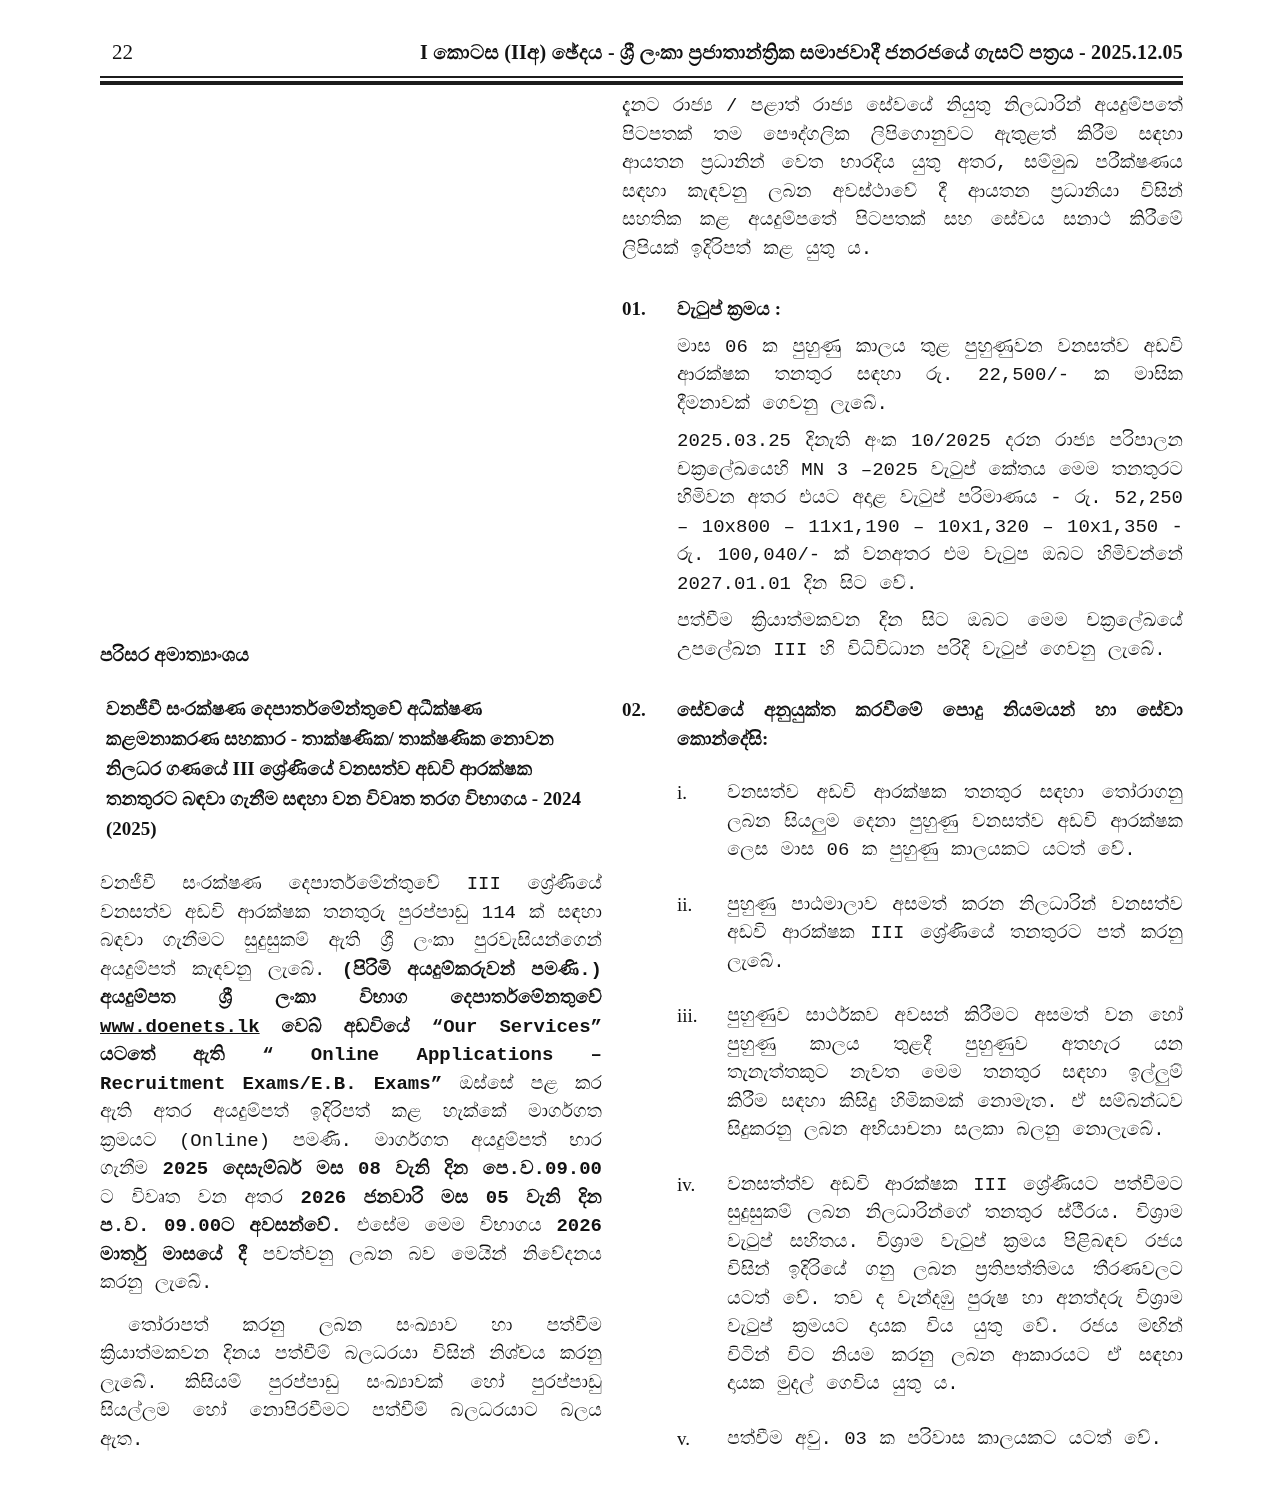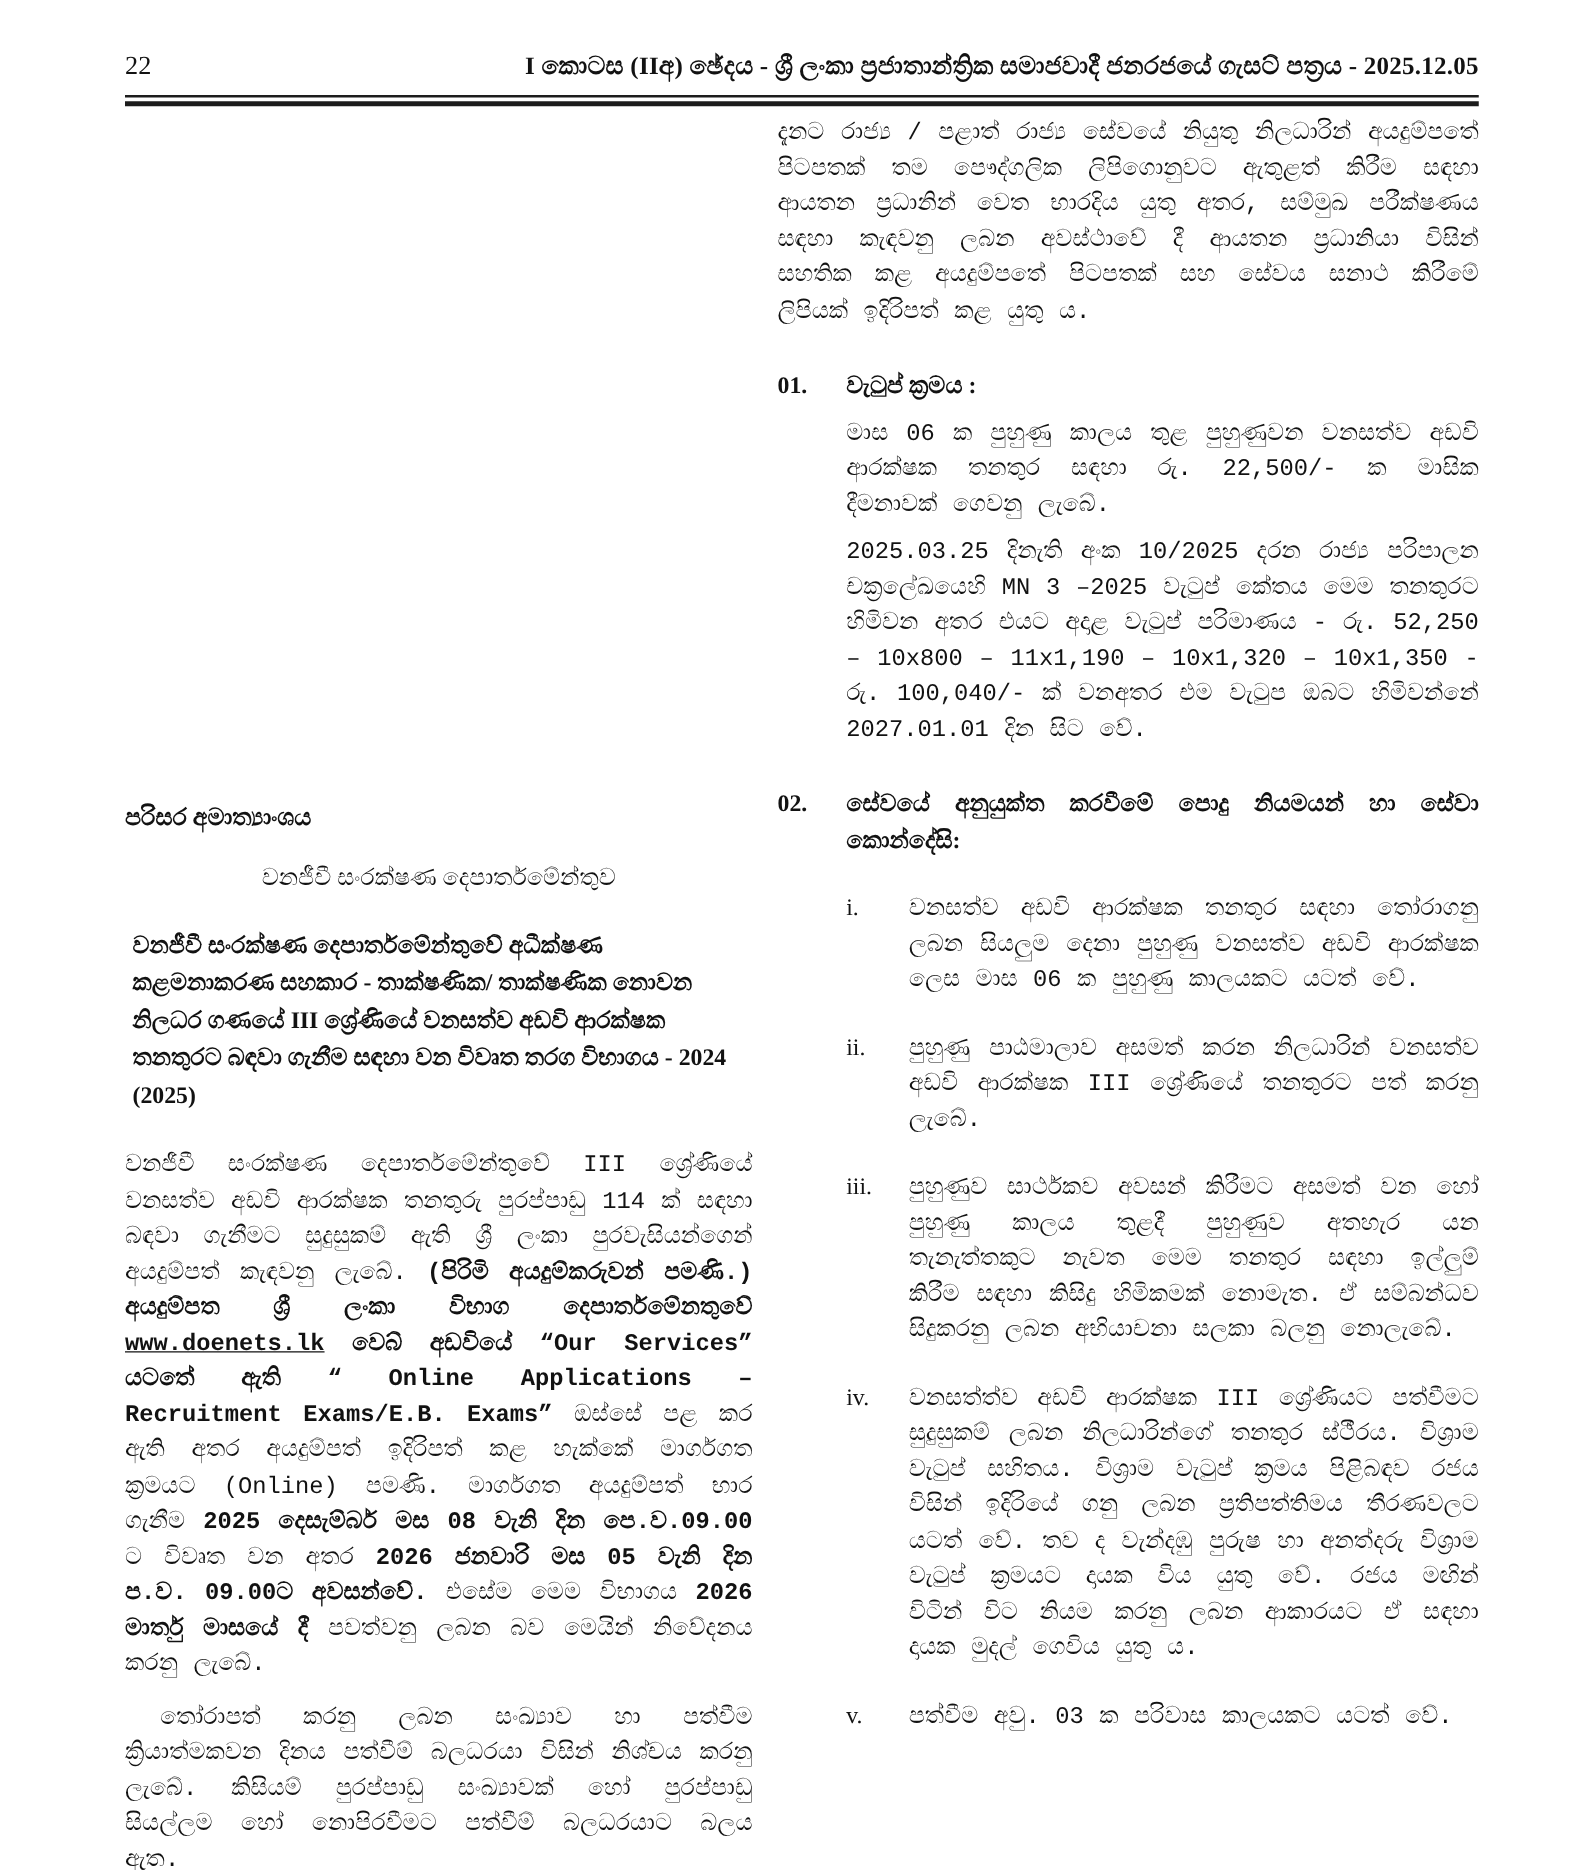--- a/index.html
+++ b/index.html
@@ -12,21 +12,21 @@
     width: 1275px;
     height: 1496px;
     background: #ffffff;
     color: #121212;
     font-family: "Liberation Serif", "DejaVu Serif", serif;
     overflow: hidden;
   }
   .page-header {
     position: absolute;
     top: 40px;
-    left: 100px;
+    left: 112px;
     right: 92px;
     display: flex;
     align-items: baseline;
   }
   .page-num {
     font-size: 21px;
     font-weight: normal;
     flex: 0 0 auto;
   }
   .header-title {
@@ -136,40 +136,40 @@
 
   <div class="header-rule"></div>
 
   <main class="columns">
 
     <section class="col-left">
       <div class="left-spacer"></div>
 
       <h3 class="ministry">පරිසර අමාත්‍යාංශය</h3>
 
-      <div class="department">වනජීවී සංරක්ෂණ දෙපාර්තමේන්තුව</div>
 
       <h4 class="notice-title">වනජීවී සංරක්ෂණ දෙපාර්තමේන්තුවේ අධීක්ෂණ කළමනාකරණ සහකාර - තාක්ෂණික/ තාක්ෂණික නොවන නිලධර ගණයේ III ශ්‍රේණියේ වනසත්ව අඩවි ආරක්ෂක තනතුරට බඳවා ගැනීම සඳහා වන විවෘත තරග විභාගය - 2024 (2025)</h4>
 
       <p class="para left-para1"><span>වනජීවී සංරක්ෂණ දෙපාර්තමේන්තුවේ  III ශ්‍රේණියේ වනසත්ව අඩවි ආරක්ෂක තනතුරු පුරප්පාඩු 114 ක් සඳහා බඳවා ගැනීමට සුදුසුකම් ඇති ශ්‍රී ලංකා පුරවැසියන්ගෙන් අයදුම්පත් කැඳවනු ලැබේ. </span><span class="b">(පිරිමි අයදුම්කරුවන් පමණි.) අයදුම්පත ශ්‍රී ලංකා විභාග දෙපාර්තමේනතුවේ </span><span class="b u">www.doenets.lk</span><span class="b"> වෙබ් අඩවියේ “Our Services” යටතේ ඇති “ Online Applications – Recruitment Exams/E.B. Exams” </span><span>ඔස්සේ පළ කර ඇති අතර අයදුම්පත් ඉදිරිපත් කළ හැක්කේ මාර්ගගත ක්‍රමයට (Online) පමණි. මාර්ගගත අයදුම්පත් භාර ගැනීම </span><span class="b">2025 දෙසැම්බර් මස 08 වැනි දින පෙ.ව.09.00 </span><span>ට විවෘත වන අතර </span><span class="b">2026 ජනවාරි මස 05 වැනි දින ප.ව. 09.00ට අවසන්වේ. </span><span>එසේම මෙම විභාගය </span><span class="b">2026 මාර්තු මාසයේ දී </span><span>පවත්වනු ලබන බව මෙයින් නිවේදනය කරනු ලැබේ.</span></p>
 
       <p class="para left-para2">තෝරාපත් කරනු ලබන සංඛ්‍යාව හා පත්වීම ක්‍රියාත්මකවන දිනය පත්වීම් බලධරයා විසින් නිශ්චය කරනු ලැබේ. කිසියම් පුරප්පාඩු සංඛ්‍යාවක් හෝ පුරප්පාඩු සියල්ලම හෝ නොපිරවීමට පත්වීම් බලධරයාට බලය ඇත.</p>
     </section>
 
     <section class="col-right">
 
       <p class="para">දැනට රාජ්‍ය / පළාත් රාජ්‍ය සේවයේ නියුතු නිලධාරින් අයදුම්පතේ පිටපතක් තම පෞද්ගලික ලිපිගොනුවට  ඇතුළත් කිරීම සඳහා ආයතන ප්‍රධානින් වෙත භාරදිය යුතු අතර, සම්මුඛ පරීක්ෂණය සඳහා කැඳවනු ලබන අවස්ථාවේ දී ආයතන ප්‍රධානියා විසින් සහතික කළ අයදුම්පතේ පිටපතක් සහ සේවය සනාථ කිරීමේ ලිපියක් ඉදිරිපත් කළ යුතු ය.</p>
 
       <div class="section">
         <div class="sec-head">
           <span class="sec-num">01.</span>
           <span class="sec-title">වැටුප් ක්‍රමය :</span>
         </div>
         <p class="para sec-body">මාස 06 ක පුහුණු කාලය තුළ පුහුණුවන වනසත්ව අඩවි ආරක්ෂක තනතුර සඳහා රු. 22,500/- ක මාසික දීමනාවක් ගෙවනු ලැබේ.</p>
         <p class="para sec-body">2025.03.25 දිනැති අංක 10/2025 දරන රාජ්‍ය පරිපාලන චක්‍රලේඛයෙහි MN 3 –2025 වැටුප් කේතය මෙම තනතුරට හිමිවන අතර එයට අදාළ වැටුප් පරිමාණය - රු. 52,250 – 10x800 – 11x1,190 – 10x1,320 – 10x1,350 - රු. 100,040/- ක් වනඅතර එම වැටුප ඔබට හිමිවන්නේ 2027.01.01 දින සිට වේ.</p>
+        <p class="para sec-body">පත්වීම ක්‍රියාත්මකවන දින සිට ඔබට මෙම චක්‍රලේඛයේ උපලේඛන III හි විධිවිධාන පරිදි වැටුප් ගෙවනු ලැබේ.</p>
       </div>
 
       <div class="section">
         <div class="sec-head">
           <span class="sec-num">02.</span>
           <span class="sec-title">සේවයේ අනුයුක්ත කරවීමේ පොදු නියමයන් හා සේවා කොන්දේසි:</span>
         </div>
 
         <div class="item">
           <span class="item-num">i.</span>

